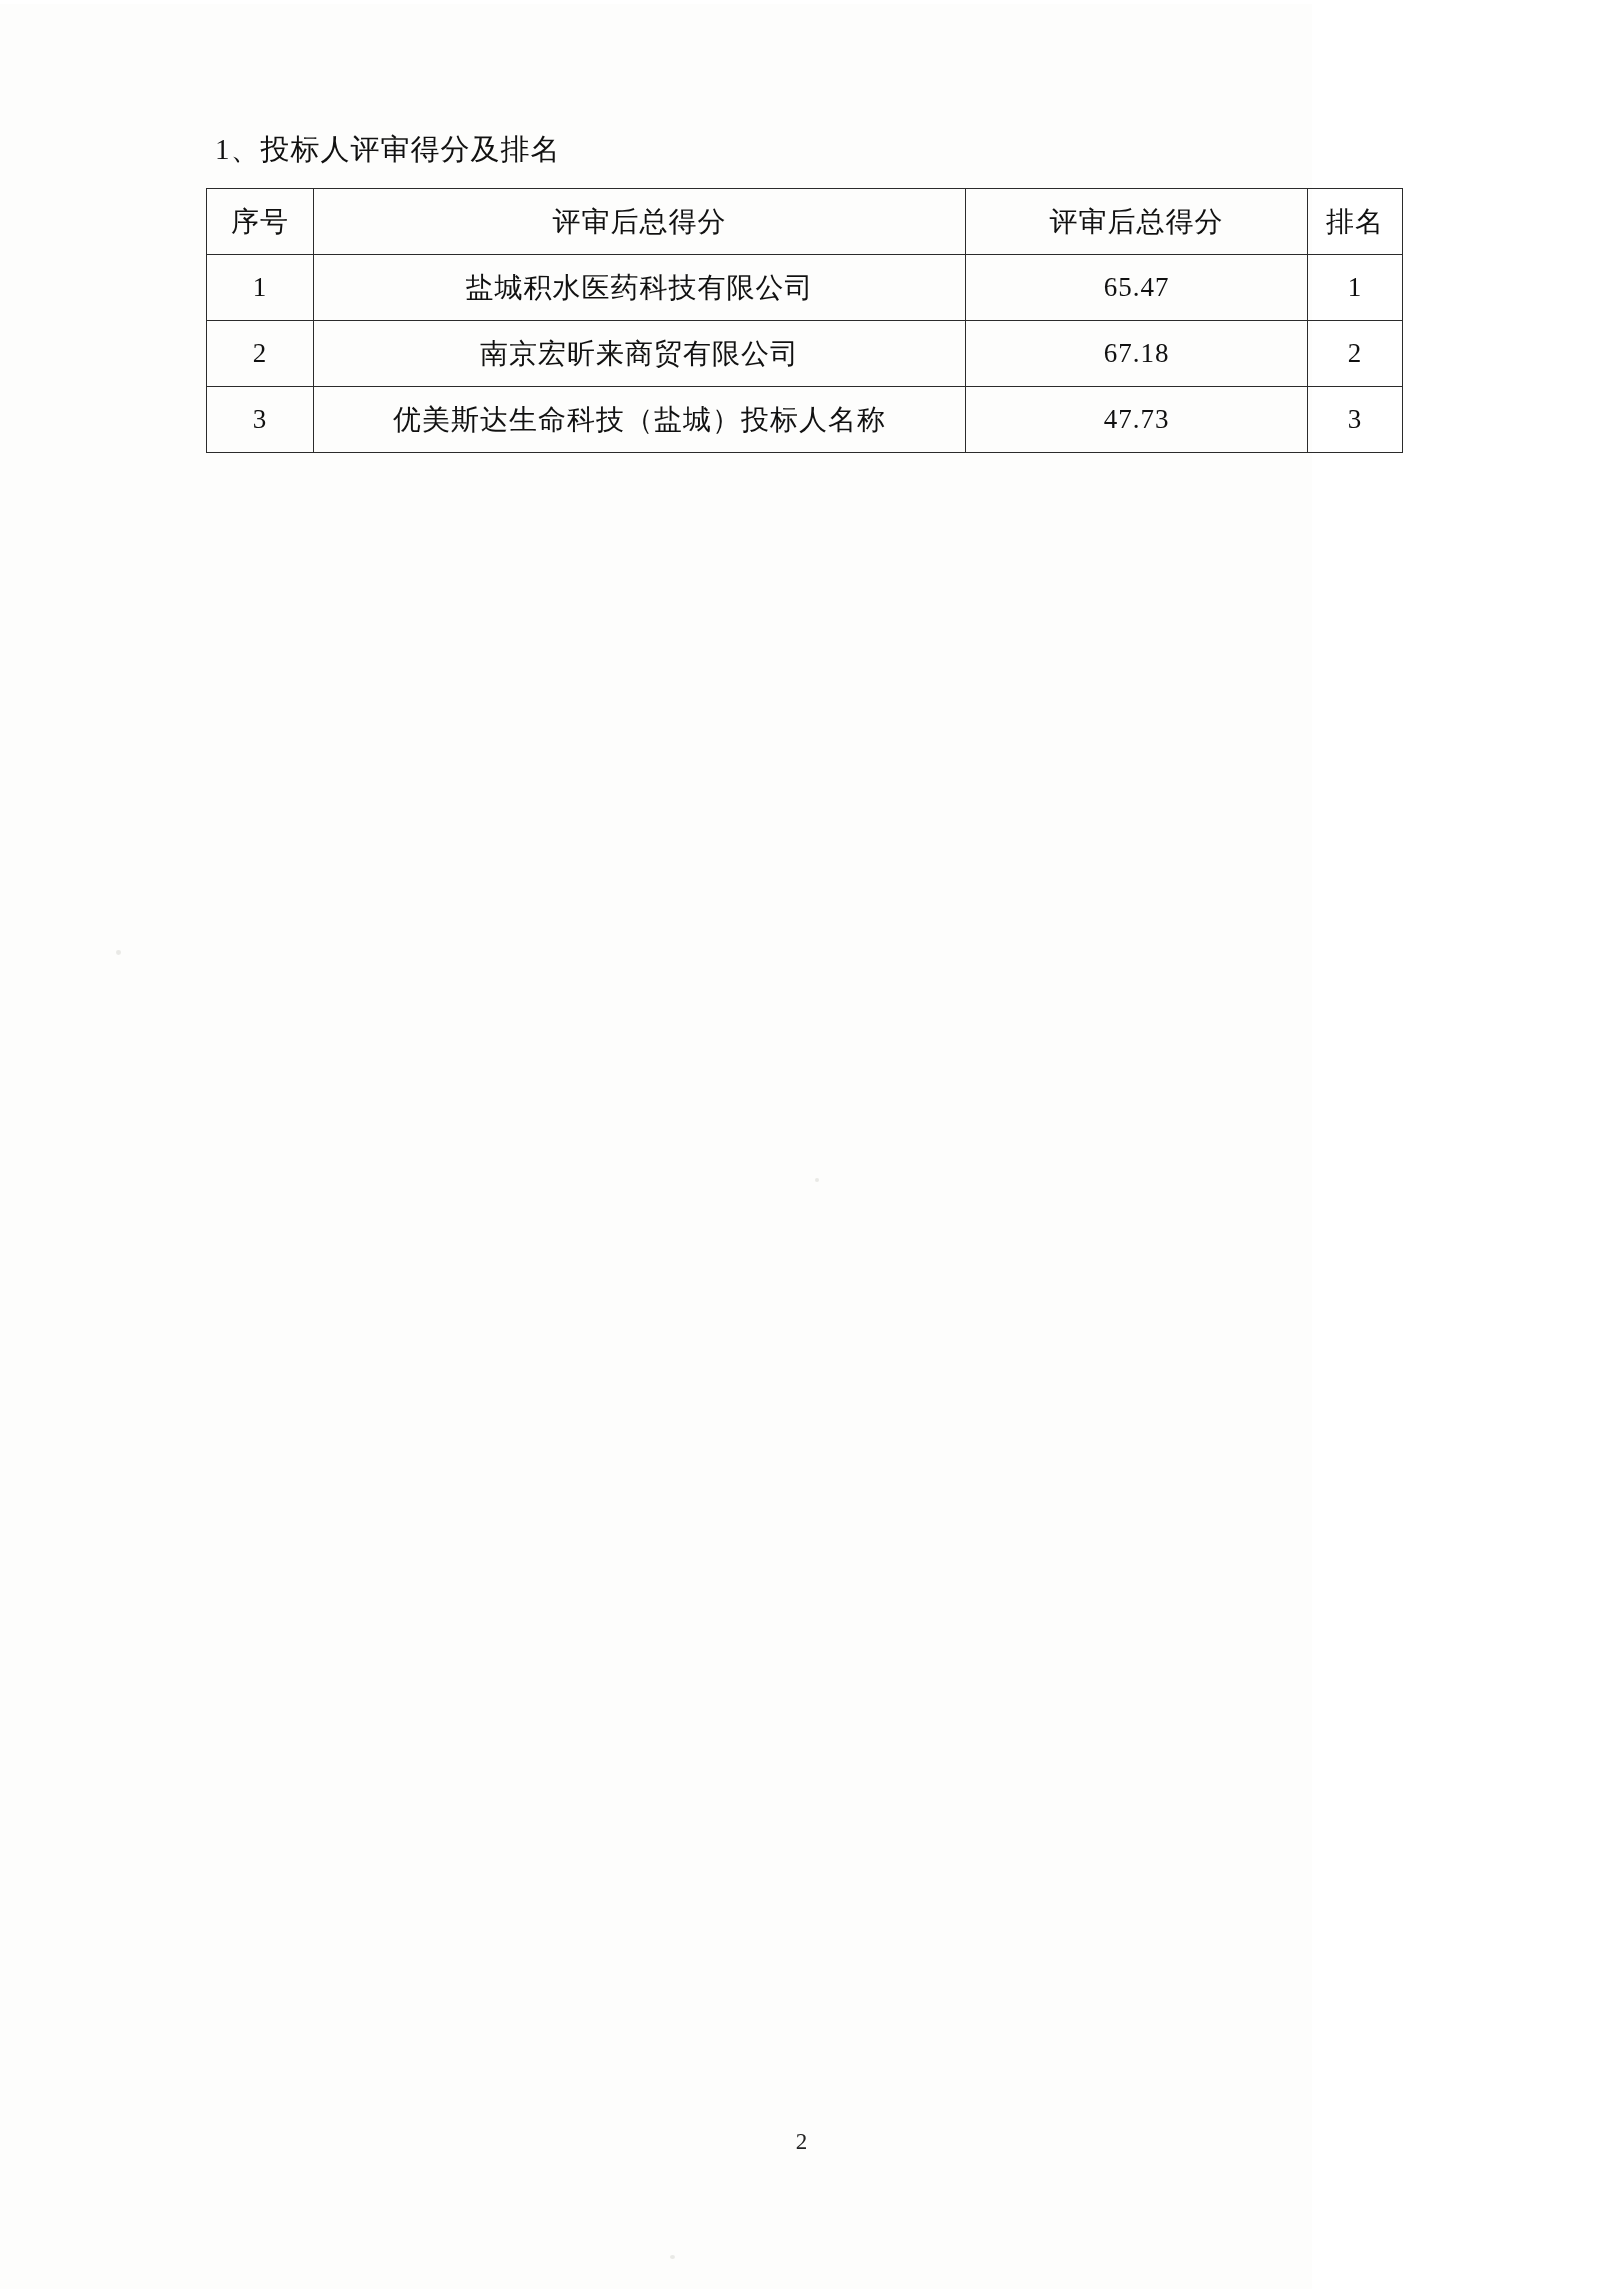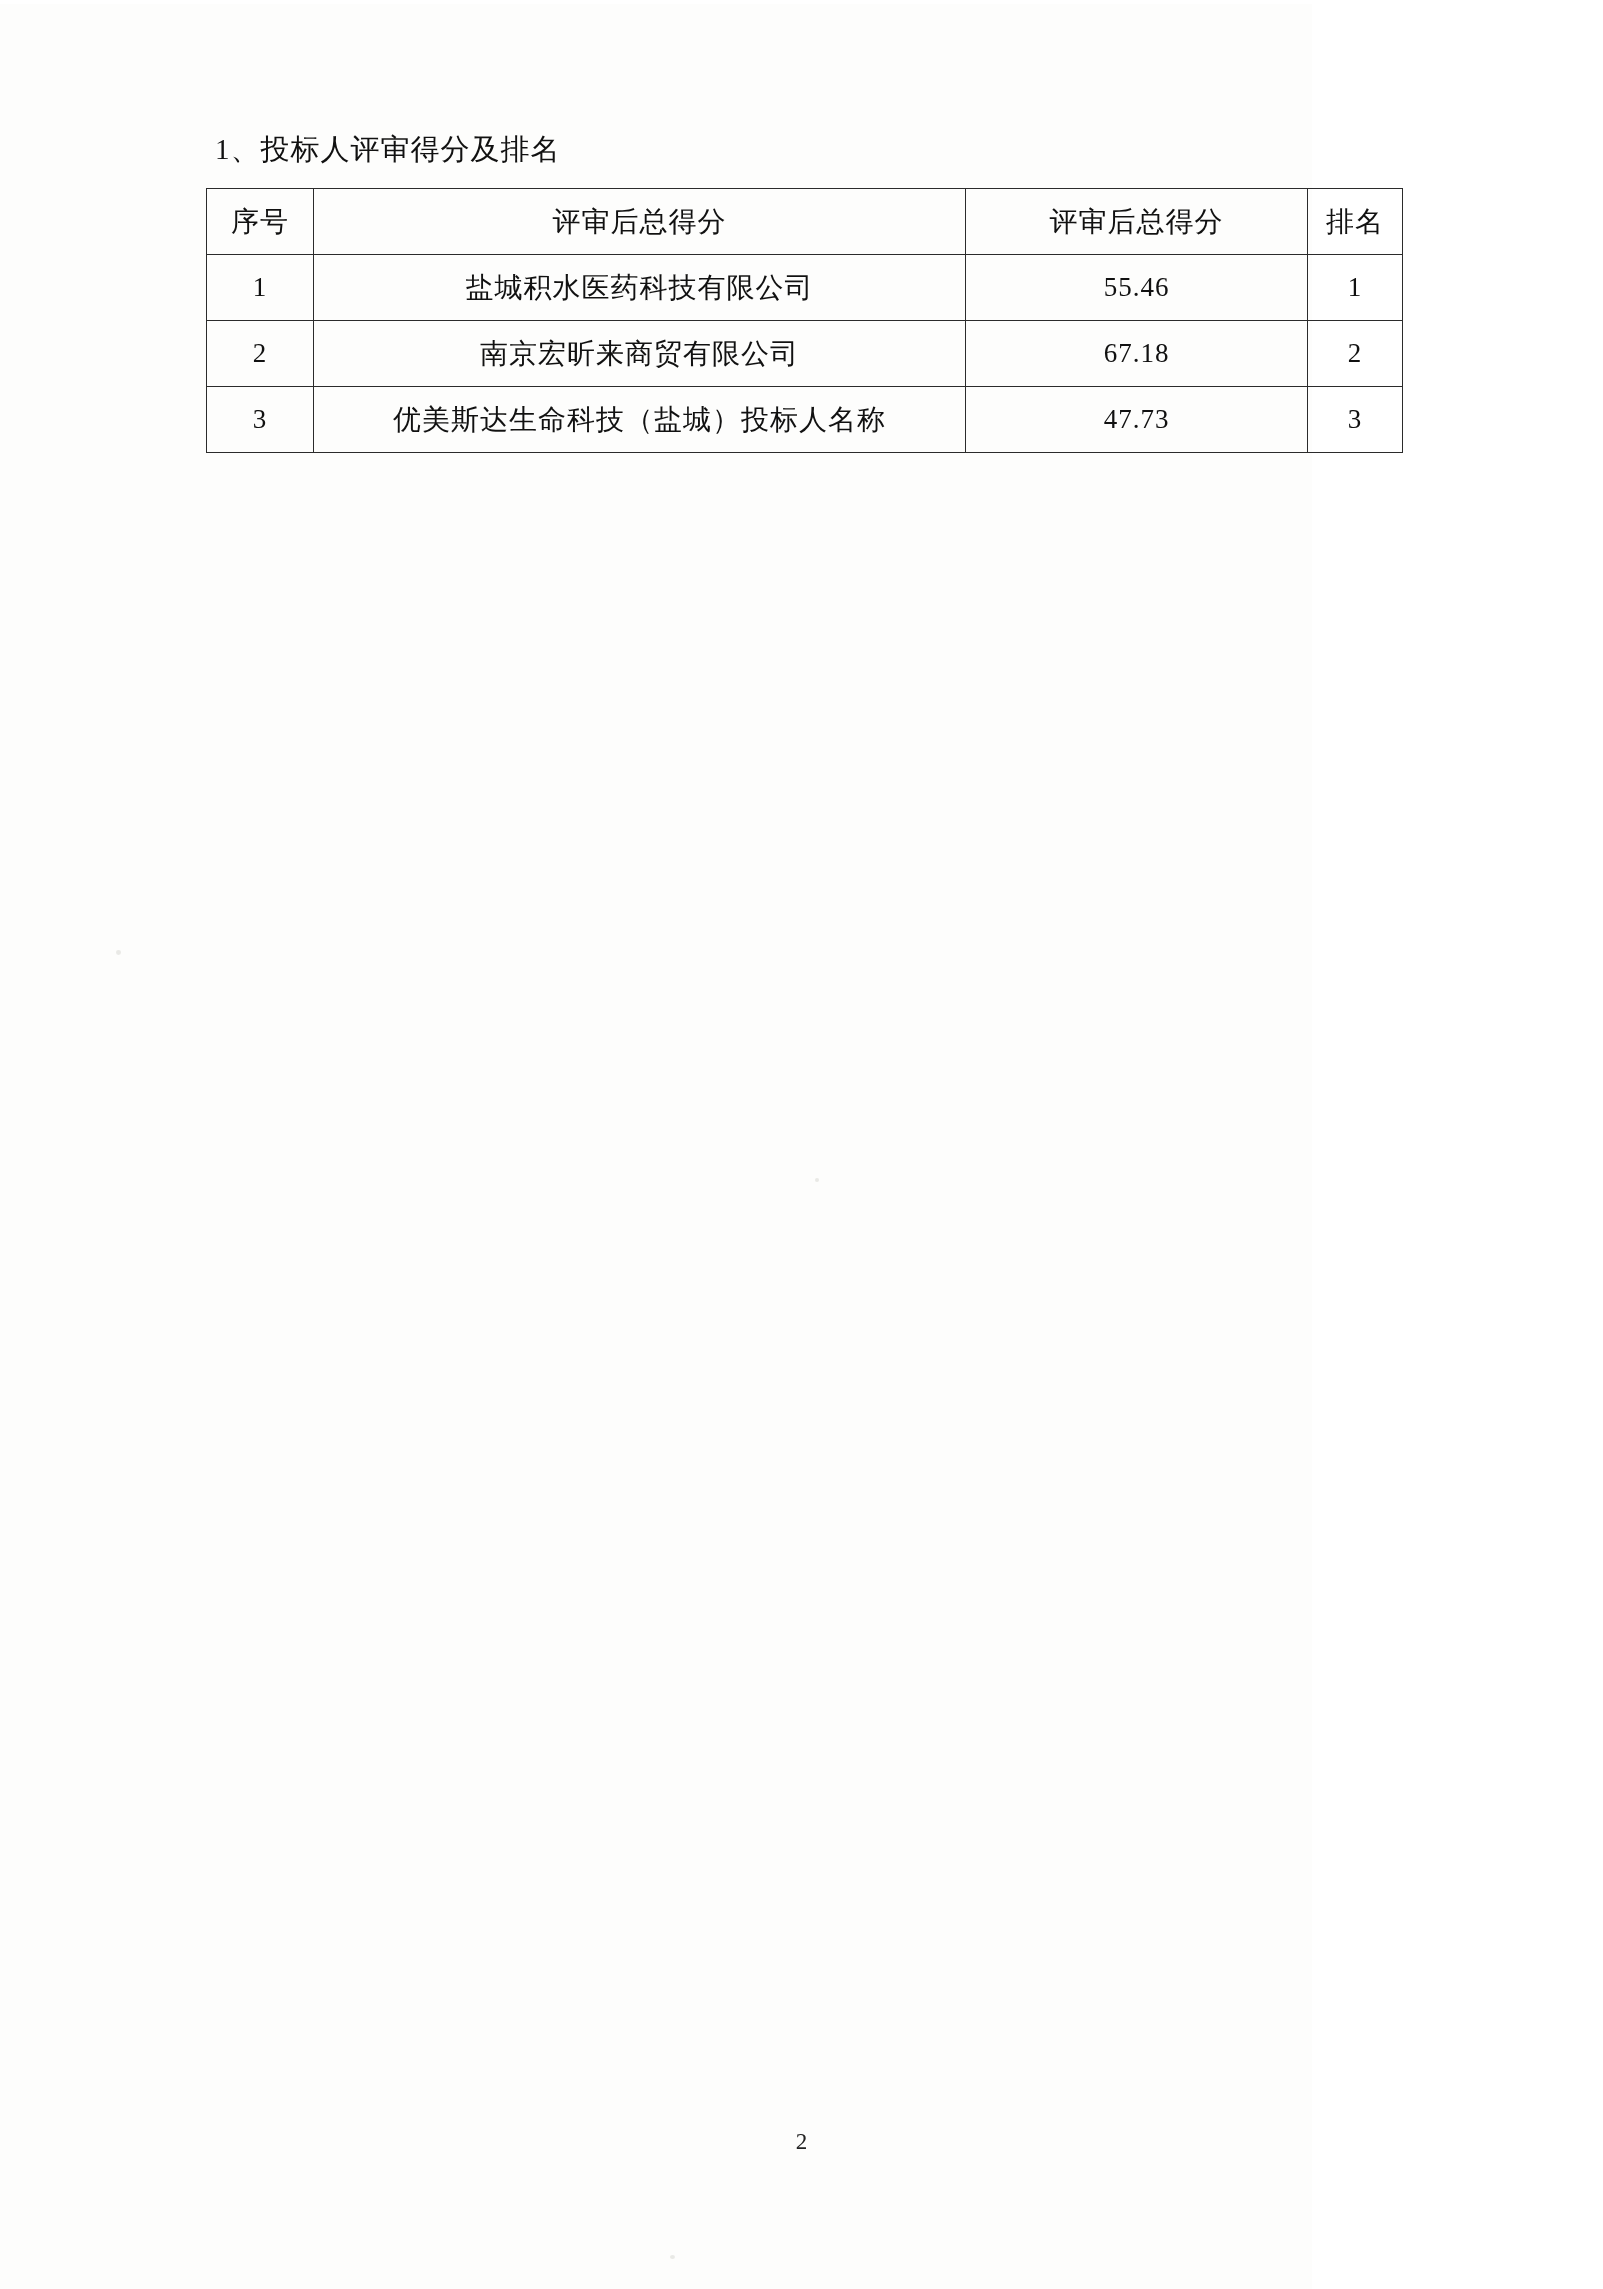--- a/index.html
+++ b/index.html
@@ -100,21 +100,21 @@
         <th class="cell-cn">序号</th>
         <th class="cell-cn">评审后总得分</th>
         <th class="cell-cn">评审后总得分</th>
         <th class="cell-cn">排名</th>
       </tr>
     </thead>
     <tbody>
       <tr>
         <td class="cell-num">1</td>
         <td class="cell-cn">盐城积水医药科技有限公司</td>
-        <td class="cell-num">55.46</td>
+        <td class="cell-num">65.47</td>
         <td class="cell-num">1</td>
       </tr>
       <tr>
         <td class="cell-num">2</td>
         <td class="cell-cn">南京宏昕来商贸有限公司</td>
         <td class="cell-num">67.18</td>
         <td class="cell-num">2</td>
       </tr>
       <tr>
         <td class="cell-num">3</td>

